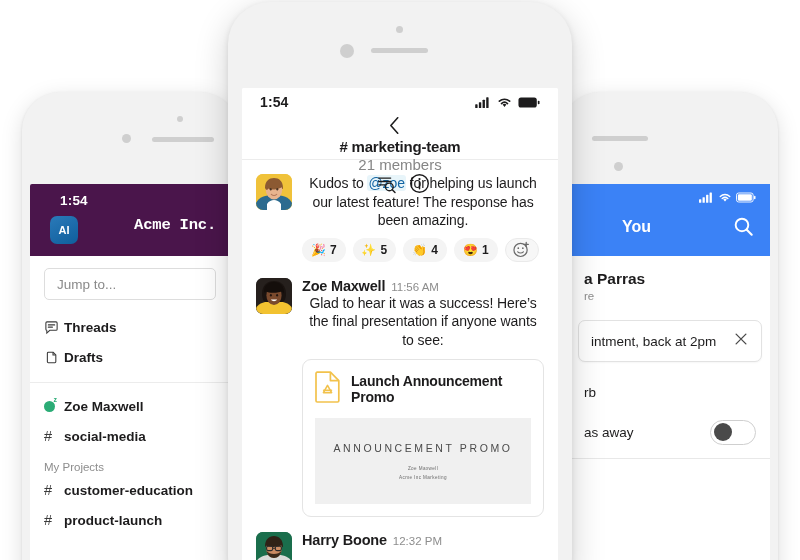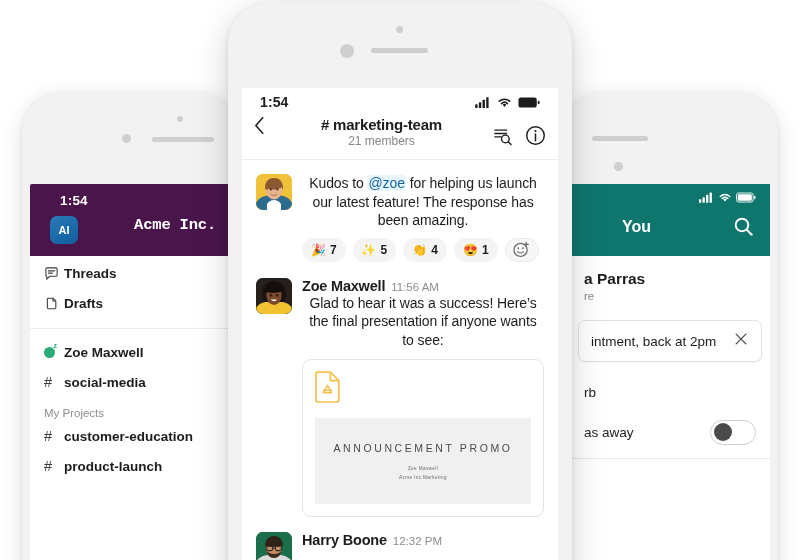--- a/index.html
+++ b/index.html
@@ -48,21 +48,21 @@
     font-weight:normal; }
   .presence { width:11px; height:11px; border-radius:50%; background:#2BAC76;
     position:relative; }
   .presence:after { content:"z"; position:absolute; right:-2px; top:-5px;
     font-size:7px; color:#2BAC76; font-weight:bold; }
 
   
   #phone-right { left:562px; top:92px; width:216px; height:520px; }
   #screen-right { left:8px; top:92px; width:200px; height:428px; }
 
-  .you-hdr { background:#0f766e; color:#fff; height:72px; position:relative; }
+  .you-hdr { background:#3b82f6; color:#fff; height:72px; position:relative; }
   .you-status { position:absolute; right:14px; top:8px; display:flex;
     align-items:center; gap:4px; }
   .you-title { position:absolute; left:52px; top:34px; font-size:16px; font-weight:bold; }
   .you-search { position:absolute; right:16px; top:32px; }
 
   .you-body { padding:14px 0 0 0; }
   .you-name { font-size:15.5px; font-weight:bold; color:#1d1c1d; padding:0 0 2px 14px;
     white-space:nowrap; }
   .you-sub { font-size:11.5px; color:#8d8d8d; padding:0 0 0 14px; }
   .status-box { margin:18px 8px 0 8px; height:42px; border:1px solid #e2e2e2;
@@ -80,27 +80,27 @@
   
   #phone-center { left:228px; top:2px; width:344px; height:596px; border-radius:42px;
     box-shadow:0 10px 34px rgba(0,0,0,0.18), 0 2px 6px rgba(0,0,0,0.10); }
   #screen-center { left:14px; top:86px; width:316px; height:474px; border-radius:2px; }
 
   .statusbar { height:28px; display:flex; align-items:center;
     justify-content:space-between; padding:0 18px; background:#fff; }
   .sb-time { font-size:14px; font-weight:bold; color:#1d1c1d; letter-spacing:0.1px; }
   .sb-icons { display:flex; align-items:center; gap:6px; }
 
-  .chan-hdr { height:44px; display:flex; padding:0 12px;
-    border-bottom:1px solid #ececec; background:#fff; position:relative; }
+  .chan-hdr { height:44px; display:flex; align-items:center; padding:0 12px;
+    border-bottom:1px solid #ececec; background:#fff; position:relative;flex-direction:column; }
   .back-btn { width:22px; font-size:21px; color:#1d1c1d; line-height:1;
     font-weight:300; }
   .chan-mid { flex:1; text-align:center; }
   .chan-name { font-size:15px; font-weight:bold; color:#1d1c1d; letter-spacing:-0.2px; }
-  .chan-members { font-size:12px; color:#868686; margin-top:1px; }
+  .chan-members { font-size:15px; color:#868686; margin-top:1px; }
   .chan-actions { display:flex; align-items:center; gap:12px; padding-left:6px; }
 
   .msgs { padding:10px 0 0 0; background:#fff; }
   .msg { display:flex; padding:4px 14px 2px 14px; }
   .avatar { width:36px; height:36px; border-radius:7px; flex:0 0 36px;
     margin-right:10px; overflow:hidden; position:relative; }
   .mbody { flex:1; min-width:0; }
   .mhead { display:flex; align-items:baseline; gap:6px; }
   .mname { font-size:14.5px; font-weight:bold; color:#1d1c1d; letter-spacing:-0.2px; }
   .mtime { font-size:11.5px; color:#8d8d8d; }
@@ -141,20 +141,25 @@
     <div class="frame-dot" style="left:155px; top:24px; width:6px; height:6px;"></div>
 
     <div class="phone-screen" id="screen-left">
 
       <div class="side-hdr">
         <div class="side-time">1:54</div>
         <div class="ai-badge">AI</div>
         <div class="workspace-title">Acme Inc.</div>
       </div>
 
+      <div class="jump-wrap">
+        <div class="jump-box">
+          <span>Jump to...</span>
+        </div>
+      </div>
 
       <div class="side-sec">
         <div class="side-row">
           <span class="ico">
             <svg width="15" height="15" viewBox="0 0 16 16">
               <path d="M2 3.2a1.2 1.2 0 011.2-1.2h9.6A1.2 1.2 0 0114 3.2v6.6a1.2 1.2 0 01-1.2 1.2H6.2L3 14V11H3.2A1.2 1.2 0 012 9.8z" fill="none" stroke="#3b3b3b" stroke-width="1.15"></path>
               <path d="M4.6 5.2h6.8M4.6 7.6h4.4" stroke="#3b3b3b" stroke-width="1.1" stroke-linecap="round"></path>
             </svg>
           </span>
           <span>Threads</span>
@@ -386,20 +391,21 @@
               <div class="filehead">
                 <span>
                   <svg width="26" height="32" viewBox="0 0 26 32">
                     <path d="M2.2 1.2h13.2l8.4 8.4v20.2a1.2 1.2 0 01-1.2 1.2H2.2A1.2 1.2 0 011 29.8V2.4a1.2 1.2 0 011.2-1.2z" fill="#fff" stroke="#F2C24C" stroke-width="1.7" stroke-linejoin="round"></path>
                     <path d="M15.4 1.2v8.4h8.4" fill="none" stroke="#F2C24C" stroke-width="1.7" stroke-linejoin="round"></path>
                     <path d="M12.5 14.4l4.1 7.2H8.4z" fill="none" stroke="#F2C24C" stroke-width="1.6" stroke-linejoin="round"></path>
                     <path d="M8.6 19.2h7.9" stroke="#F2C24C" stroke-width="1.5" stroke-linecap="round"></path>
                   </svg>
                 </span>
                 <span>
+                  <span class="filename" style="display:block;">Launch Announcement Promo</span>
                 </span>
               </div>
               <div class="preview">
                 <div class="preview-title">ANNOUNCEMENT PROMO</div>
                 <div class="preview-l1">Zoe Maxwell</div>
                 <div class="preview-l2">Acme Inc Marketing</div>
               </div>
             </div>
           </div>
         </div>

